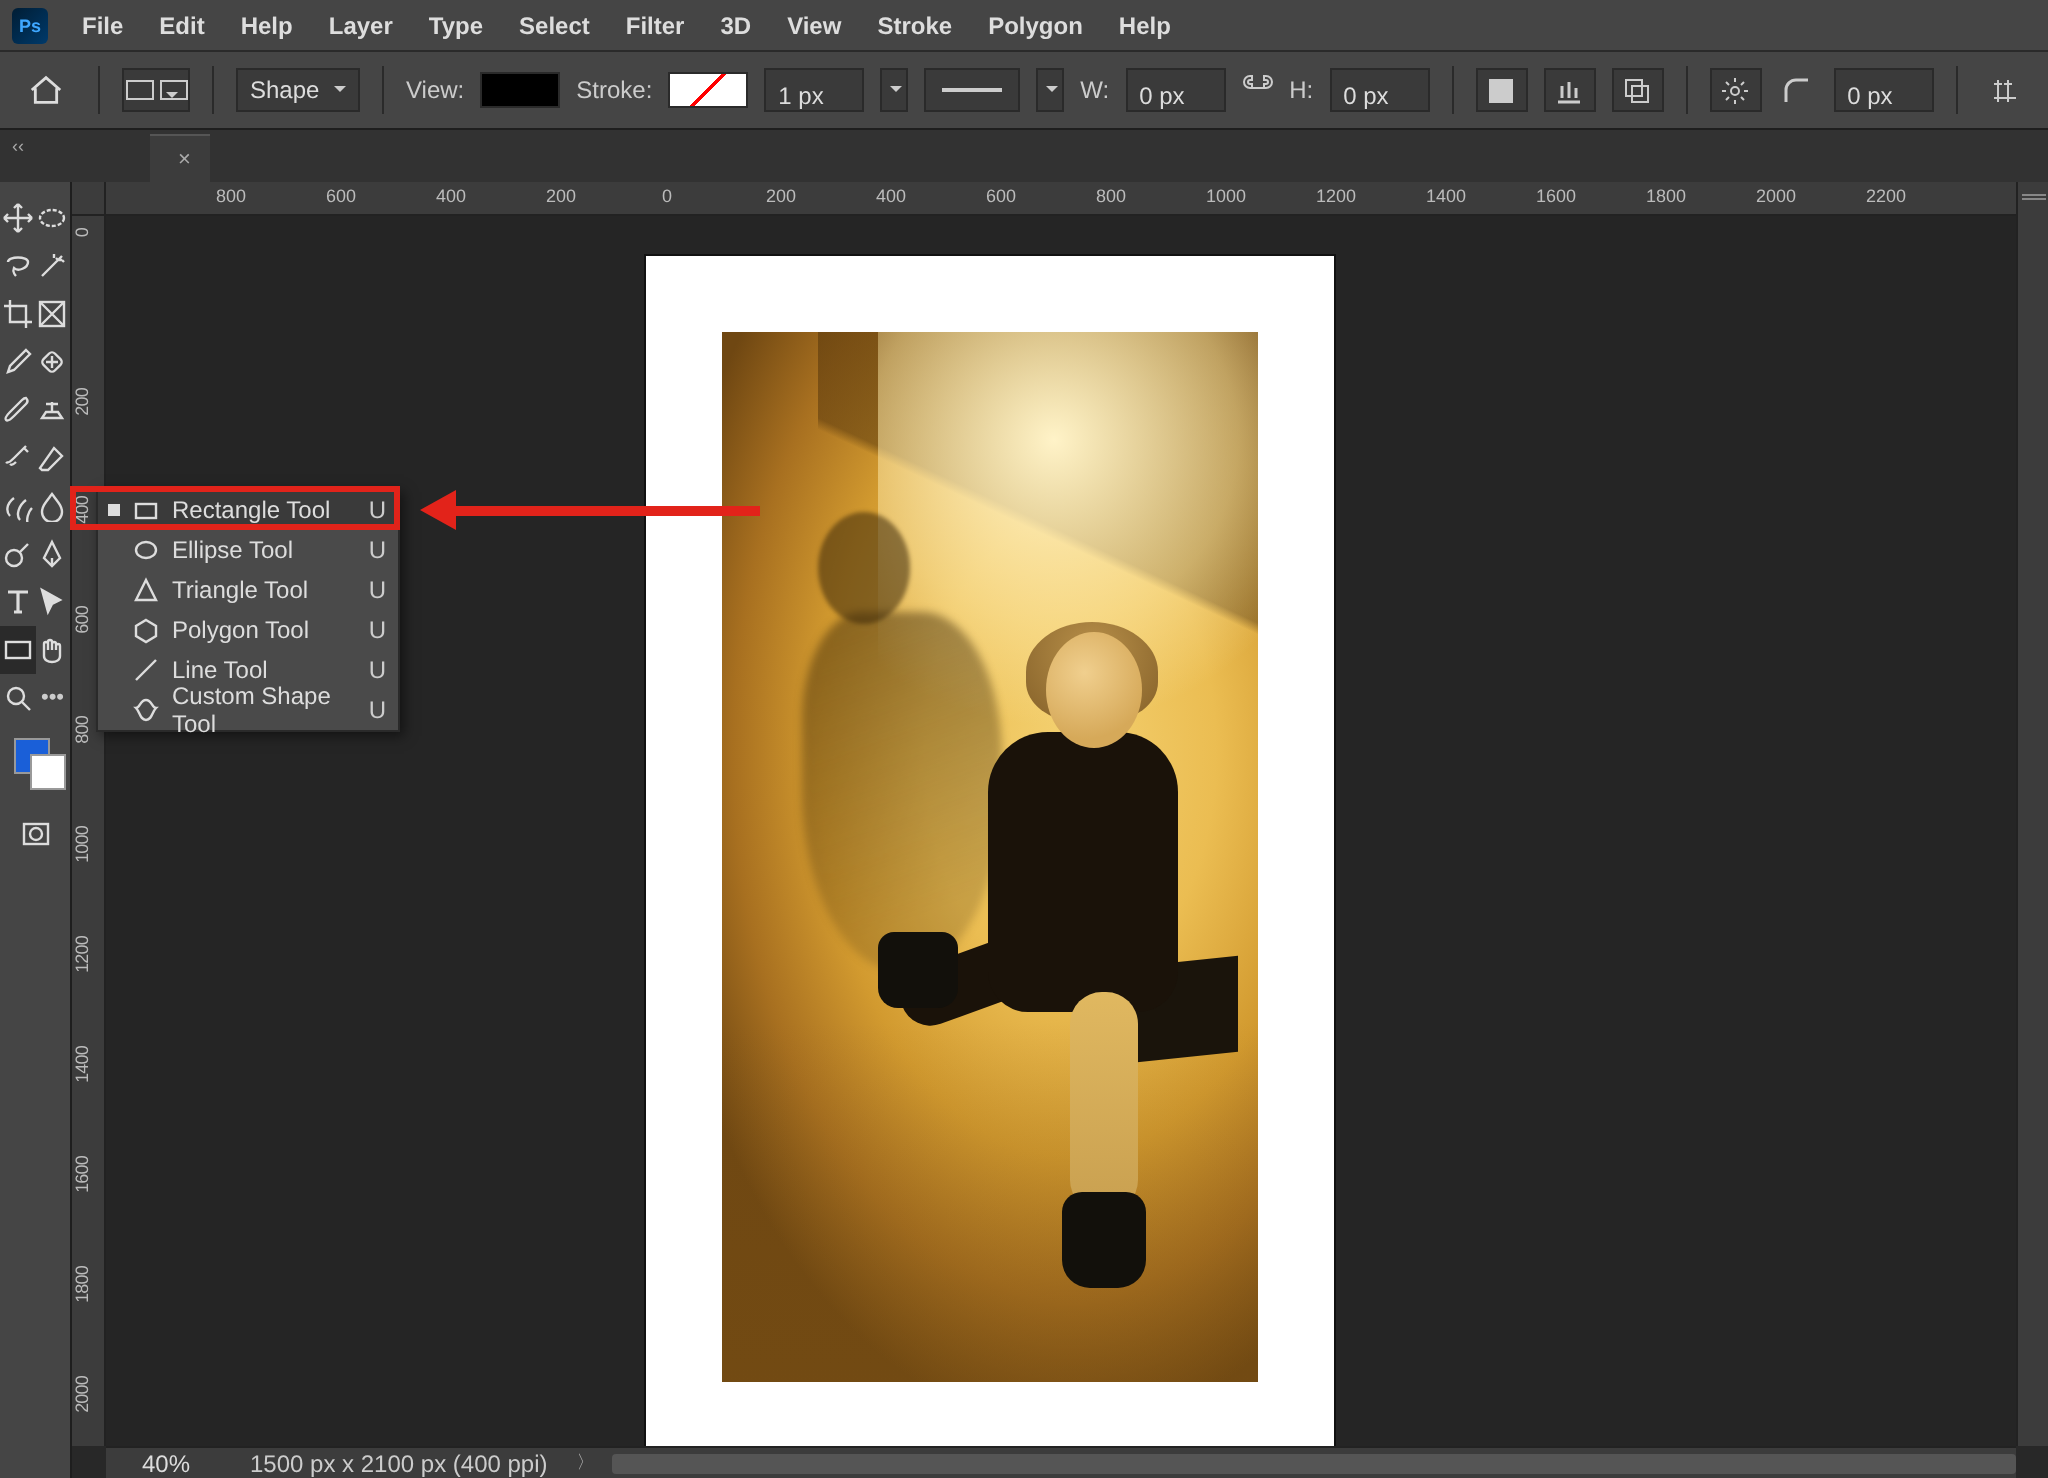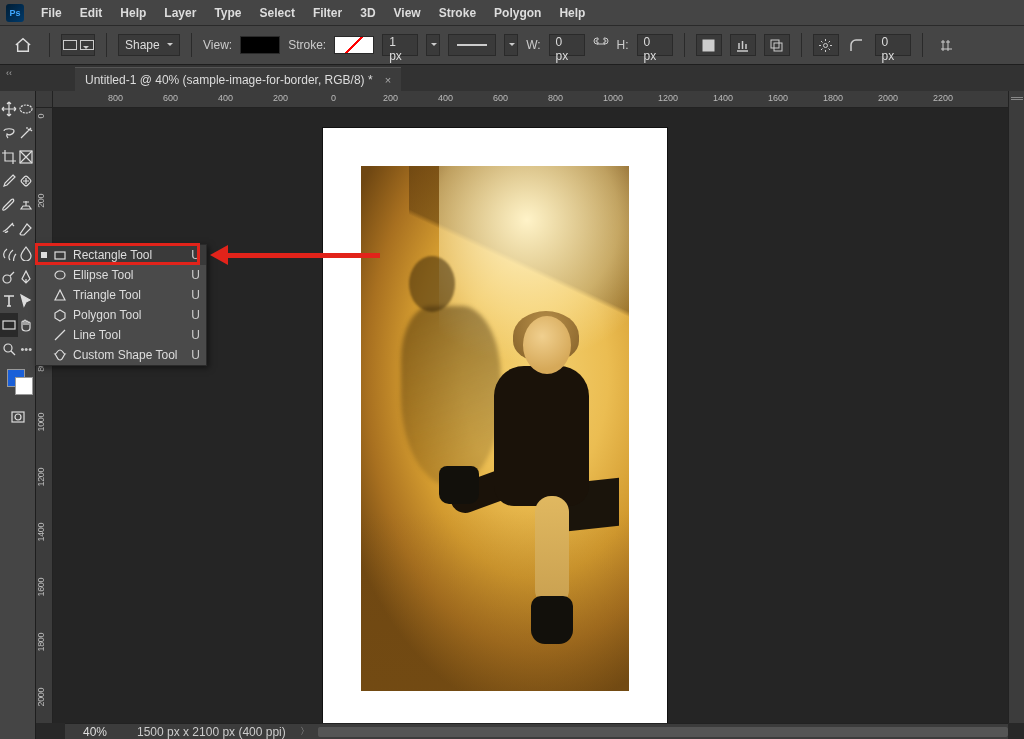--- a/index.html
+++ b/index.html
@@ -13,21 +13,21 @@
 .optbar .home { width:30px; height:26px; display:flex; align-items:center; justify-content:center;}
 .optbar .home svg{width:18px;height:16px;}
 .shapebtn { width:34px; height:22px; background:#3a3a3a; border:1px solid #2a2a2a; display:flex; align-items:center; justify-content:center;}
 .shapebtn span{width:14px;height:10px;border:1px solid #ccc;}
 .shapebtn .caret{margin-left:3px;}
 .caret::after{content:"";display:inline-block;border:3px solid transparent;border-top-color:#ccc;margin-left:2px;}
 .modebox{width:62px;height:22px;background:#3a3a3a;border:1px solid #2a2a2a;display:flex;align-items:center;justify-content:space-between;padding:10px 6px;}
 .lbl{color:#ccc;}
 .swatch{width:40px;height:18px;border:1px solid #2a2a2a;background:#000;}
 .swatch.stroke{background:linear-gradient(135deg,#fff 0%,#fff 48%,#f00 48%,#f00 52%,#fff 52%,#fff 100%);}
-.numbox{width:36px;height:22px;background:#3a3a3a;border:1px solid #2a2a2a;display:flex;align-items:flex-start;padding:0 6px;}
+.numbox{width:50px;height:22px;background:#3a3a3a;border:1px solid #2a2a2a;display:flex;align-items:flex-end;padding:0 6px;}
 .caretbox{width:14px;height:22px;background:#3a3a3a;border:1px solid #2a2a2a;display:flex;align-items:center;justify-content:center;}
 .strokeline{width:48px;height:22px;background:#3a3a3a;border:1px solid #2a2a2a;display:flex;align-items:center;justify-content:center;}
 .strokeline span{width:30px;height:1.5px;background:#ccc;}
 .sep{width:1px;height:24px;background:#2a2a2a;margin:0 3px;}
 .sqbtn{width:26px;height:22px;background:#3a3a3a;border:1px solid #2a2a2a;display:flex;align-items:center;justify-content:center;}
 .sqbtn svg{width:15px;height:15px;fill:#ccc;stroke:#ccc;}
 .linklabel{color:#ccc;}
 
 .tabbar{height:26px;background:#323232;display:flex;align-items:flex-end;padding-left:75px;}
 .tabbar .dragtoggle{position:absolute;left:6px;top:68px;color:#aaa;font-size:9px;}
@@ -62,28 +62,28 @@
 .photo .person-head{position:absolute;right:58px;top:150px;width:48px;height:58px;background:radial-gradient(circle at 40% 35%, #f0cf8e 0%, #d6a959 70%);border-radius:50%;}
 .photo .person-hair{position:absolute;right:50px;top:145px;width:66px;height:50px;background:radial-gradient(circle at 50% 30%, #b8904a 0%, #8f6a2f 80%);border-radius:50% 50% 40% 40%;}
 .photo .person-leg1{position:absolute;right:110px;top:310px;width:70px;height:30px;background:#1a1209;border-radius:15px;transform:rotate(-20deg);}
 .photo .person-leg2{position:absolute;right:60px;top:330px;width:34px;height:110px;background:linear-gradient(180deg,#e0b860,#c9a050);border-radius:16px;}
 .photo .person-boot1{position:absolute;right:150px;top:300px;width:40px;height:38px;background:#12100b;border-radius:8px 8px 10px 10px;}
 .photo .person-boot2{position:absolute;right:56px;top:430px;width:42px;height:48px;background:#12100b;border-radius:10px 10px 14px 14px;}
 .photo .cube{position:absolute;right:10px;top:315px;width:60px;height:48px;background:#1a140b;transform:skewY(-6deg);}
 
 .rcol{width:16px;background:#3c3c3c;border-left:1px solid #222;position:absolute;right:0;top:0;bottom:16px;}
 .rcol .grip{width:12px;height:3px;border-top:1px solid #888;border-bottom:1px solid #888;margin:6px auto;}
-.hscroll{position:absolute;bottom:0;left:17px;right:16px;height:16px;background:#3c3c3c;border-top:1px solid #222;display:flex;align-items:center;margin-left:12px;}
+.hscroll{position:absolute;bottom:0;left:17px;right:16px;height:16px;background:#3c3c3c;border-top:1px solid #222;display:flex;align-items:center;}
 .hscroll .arrow{width:14px;height:14px;display:flex;align-items:center;justify-content:center;color:#aaa;font-size:9px;}
 .hscroll .zoombox{width:60px;height:14px;text-align:center;color:#ddd;}
 .hscroll .docinfo{padding:0 12px;color:#ccc;}
 .hscroll .track{flex:1;height:12px;margin-left:6px;position:relative;}
 .hscroll .thumb{position:absolute;left:0;right:0;top:1px;height:10px;background:#555;border-radius:2px;}
 
-.flyout{position:absolute;left:35px;top:244px;width:172px;background:#4a4a4a;box-shadow:2px 2px 6px rgba(0,0,0,0.5);z-index:50;border:1px solid #2a2a2a;}
+.flyout{position:absolute;left:48px;top:244px;width:152px;background:#4a4a4a;box-shadow:2px 2px 6px rgba(0,0,0,0.5);z-index:50;border:1px solid #2a2a2a;}
 .flyrow{height:20px;display:flex;align-items:center;padding:0 5px;gap:6px;}
 .flyrow.sel{background:#3a3a3a;}
 .flyrow .dot{width:6px;height:6px;}
 .flyrow.sel .dot{background:#ddd;}
 .flyrow svg{width:14px;height:14px;stroke:#ddd;fill:none;stroke-width:1.2;}
 .flyrow .flabel{flex:1;}
 .flyrow .short{color:#ccc;margin-right:1px;}
 .hlbox{position:absolute;left:35px;top:243px;width:165px;height:22px;border:3px solid #e2231a;z-index:60;pointer-events:none;}
 .arrowannot{position:absolute;left:200px;top:246px;width:180px;height:18px;z-index:60;pointer-events:none;}
 .arrowannot .shaft{position:absolute;left:18px;right:0;top:7px;height:5px;background:#e2231a;}
@@ -188,21 +188,20 @@
   <div class="sqbtn" style="background:none;border:none;">
       <svg viewBox="0 0 15 15">
         <path d="M4 2v11M2 4h4M9 2v11M7 4h4M2 11h11" stroke="#ccc"></path>
       </svg>
     </div>
 </div>
 
 <div class="tabbar">
   <span class="dragtoggle">‹‹</span>
   <div class="doctab">
-    <span>Untitled-1 @ 40% (sample-image-for-border, RGB/8) *</span>
     <span class="close">×</span>
   </div>
 </div>
 
 <div class="main">
 
   <div class="toolbar">
     <div class="trow">
       <div class="tcell">
           <svg viewBox="0 0 16 16">

